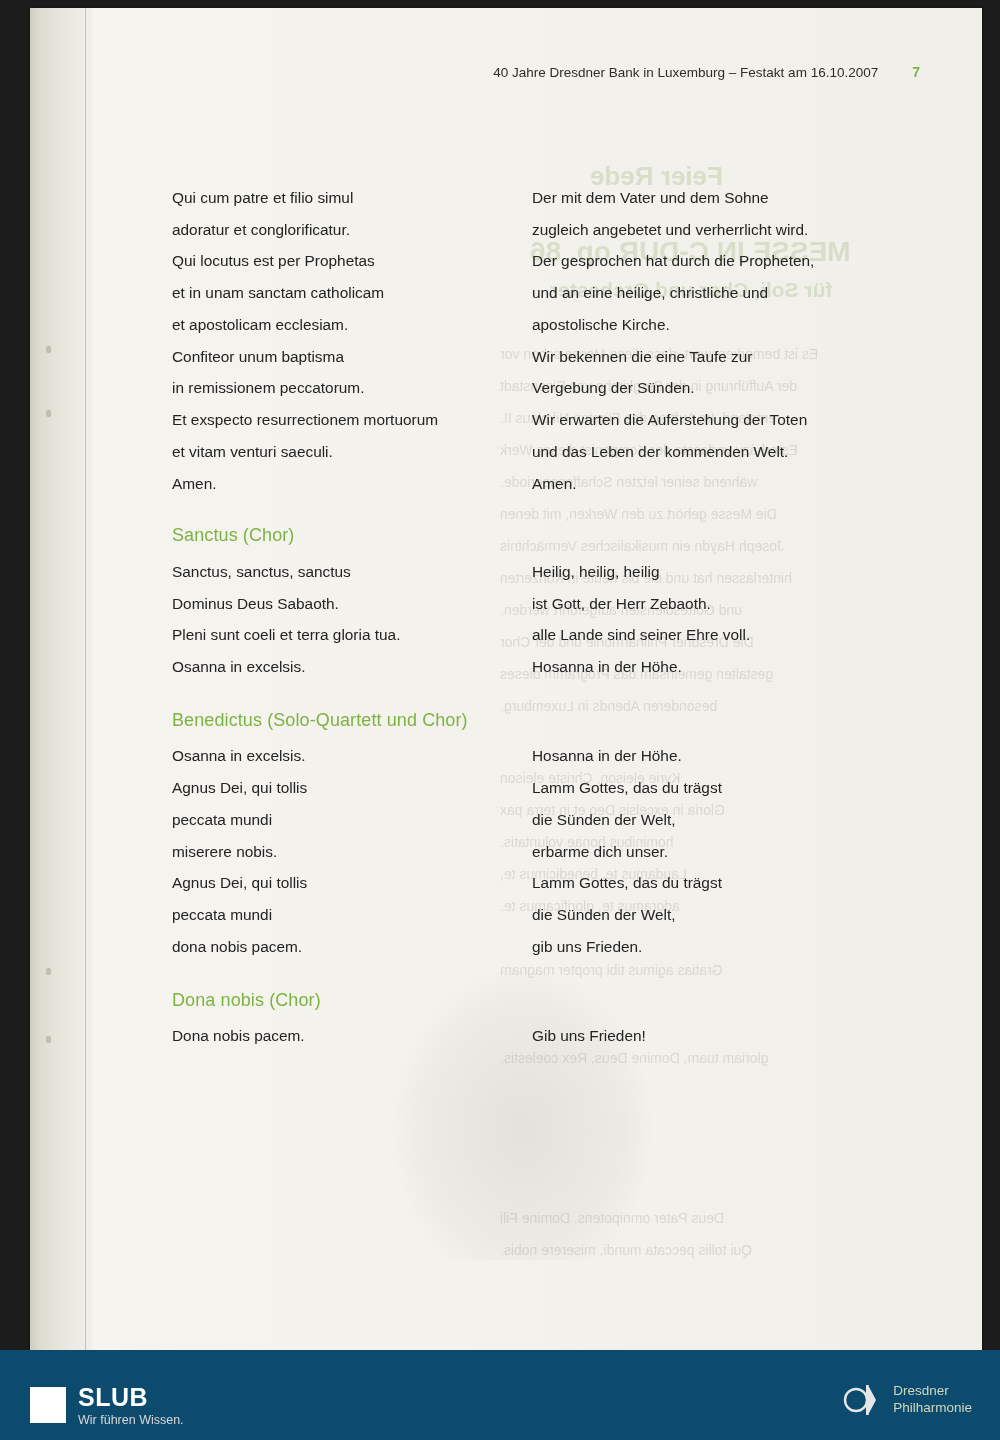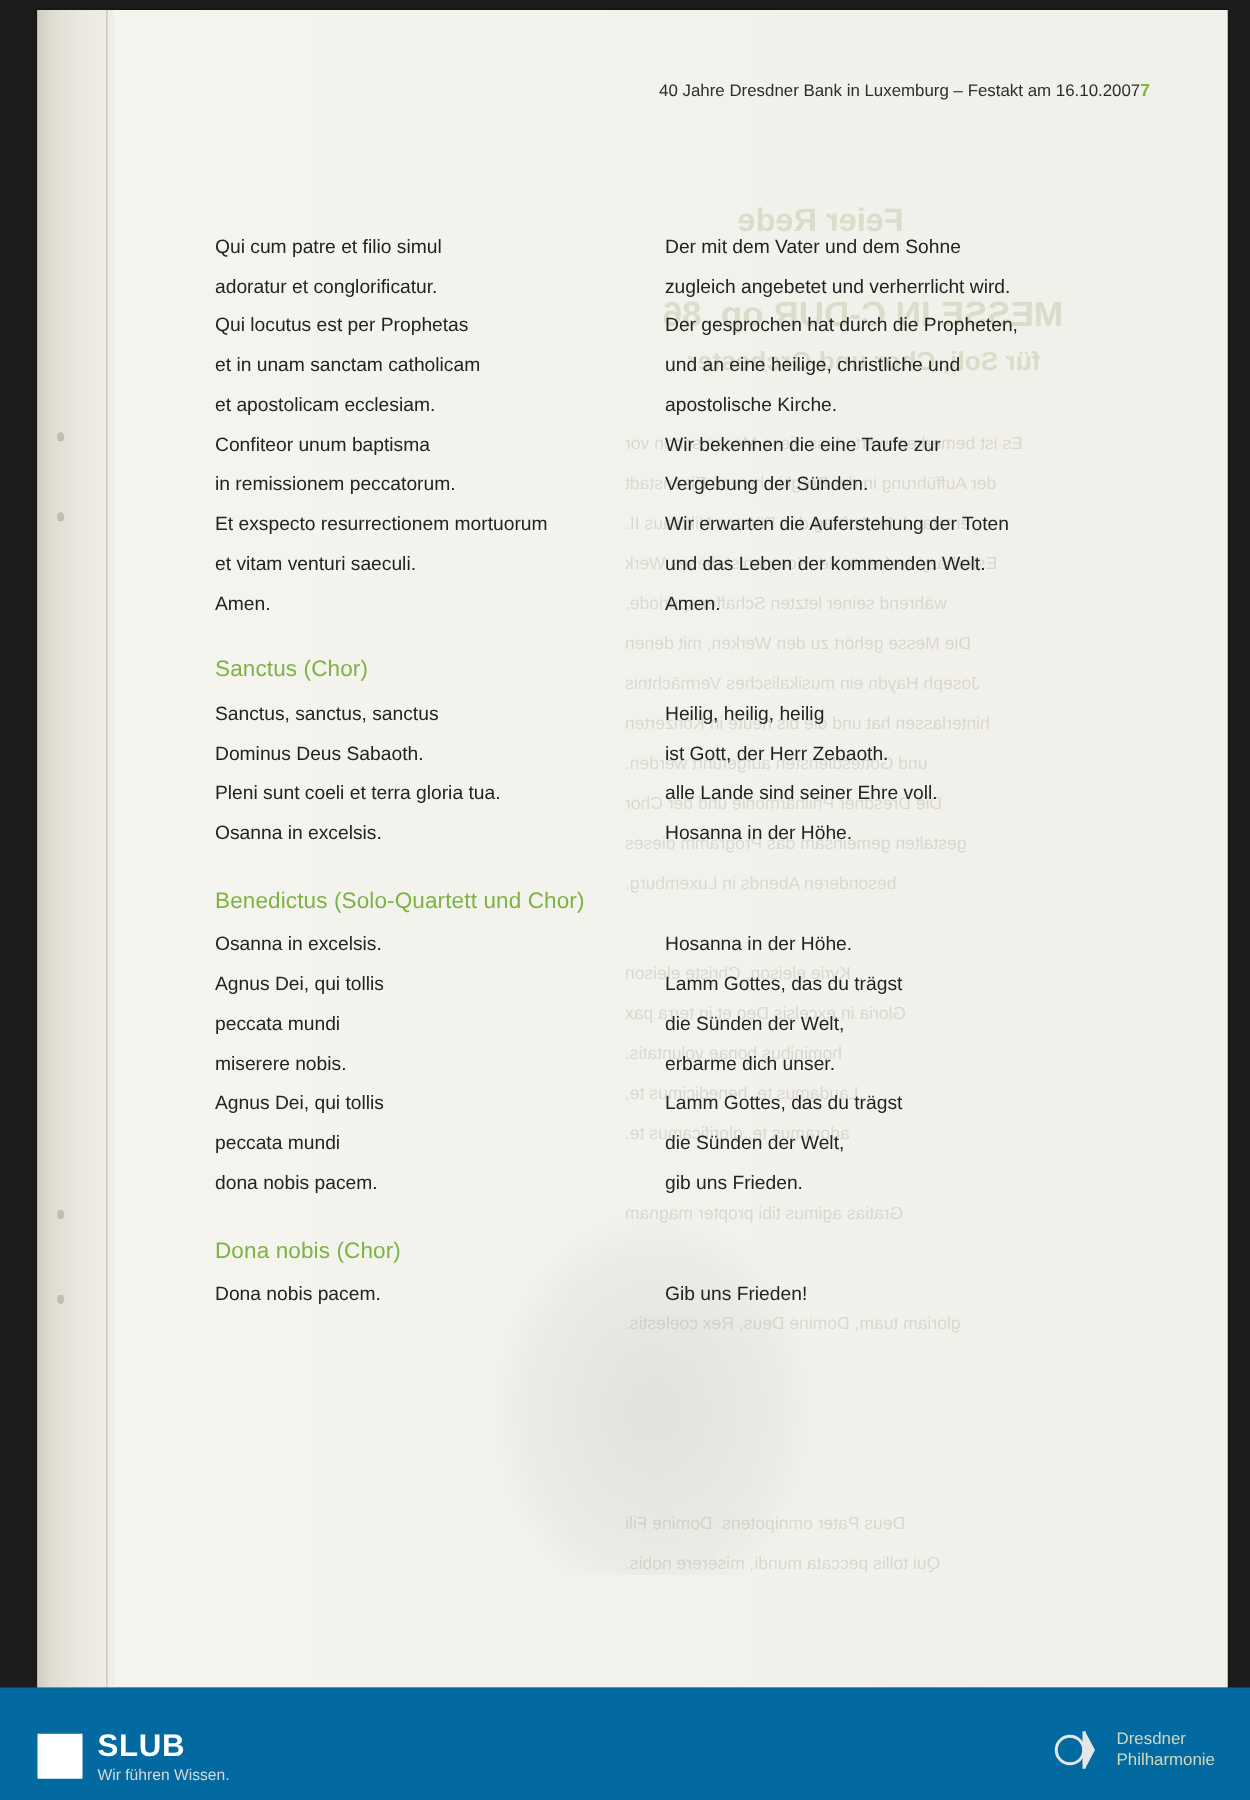--- a/index.html
+++ b/index.html
@@ -66,20 +66,21 @@
     pointer-events: none;
   }
 
   
   #runhead {
     position: absolute;
     left: 46px; right: 62px; top: 56px;
     display: flex;
     align-items: baseline;
     justify-content: flex-end;
+    gap: 34px;
     font-size: 13.5px;
     color: #2d2d2b;
   }
   #runhead .pageno {
     color: #7fb342;
     font-weight: bold;
     font-size: 14px;
   }
 
   
@@ -108,21 +109,21 @@
     color: #232322;
   }
   .col.latin { width: 360px; }
   .col.german { width: 400px; }
   .col p { margin: 0; white-space: pre-line; }
 
   
   #footer {
     position: absolute;
     left: 0; bottom: 0; width: 1000px; height: 90px;
-    background: #0369a1;
+    background: #0c4a6e;
   }
   #slub {
     position: absolute;
     left: 30px; bottom: 14px;
     display: flex;
     align-items: center;
     gap: 12px;
   }
   #slub-mark {
     width: 36px; height: 36px;

